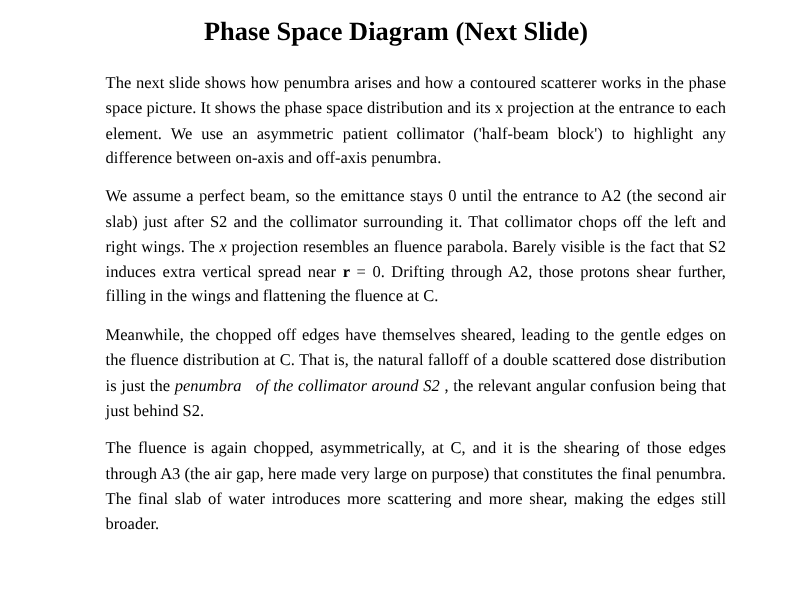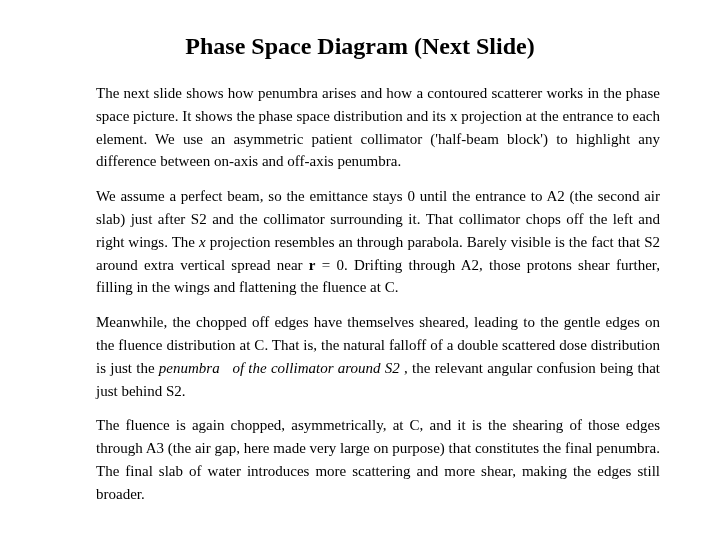--- a/index.html
+++ b/index.html
@@ -13,21 +13,21 @@
       font-size: 15px;
       line-height: 1.5;
       color: #000000;
       width: 720px;
       height: 540px;
       overflow: hidden;
     }
     .page {
       width: 720px;
       height: 540px;
-      padding: 28px 60px 28px 60px;
+      padding: 11px 60px 28px 60px;
     }
     h1 {
       text-align: center;
       font-size: 24px;
       font-weight: bold;
       margin-bottom: 18px;
       font-family: "Palatino Linotype", "Book Antiqua", Palatino, Georgia, serif;
     }
     p {
       text-align: justify;
@@ -45,21 +45,21 @@
 
 <div class="page">
   <h1>Phase Space Diagram (Next Slide)</h1>
 
   <p>The next slide shows how penumbra arises and how a contoured scatterer works in the phase space picture. It shows the phase space distribution and its x projection at the entrance to each element. We use an asymmetric patient collimator ('half-beam block') to highlight any difference between on-axis and off-axis penumbra.</p>
 
   <p>
     We assume a perfect beam, so the emittance stays 0 until the entrance to A2
     (the second air slab) just after S2 and the collimator surrounding it. That
     collimator chops off the left and right wings. The <em>x</em> projection resembles an
-    <span>through</span> parabola. Barely visible is the fact that S2 <span>around</span> extra vertical
+    <span>fluence</span> parabola. Barely visible is the fact that S2 <span>induces</span> extra vertical
     spread near <strong>r</strong> = 0. Drifting through A2, those protons shear further, filling in
     the wings and flattening the fluence at C.
   </p>
 
   <p>
     Meanwhile, the chopped off edges have themselves sheared, leading to the
     gentle edges on the fluence distribution at C. That is, the natural falloff of a
     double scattered dose distribution is just the <em>penumbra &nbsp; of the collimator
     around S2</em>&nbsp;, the relevant angular confusion being that just behind S2.
   </p>

